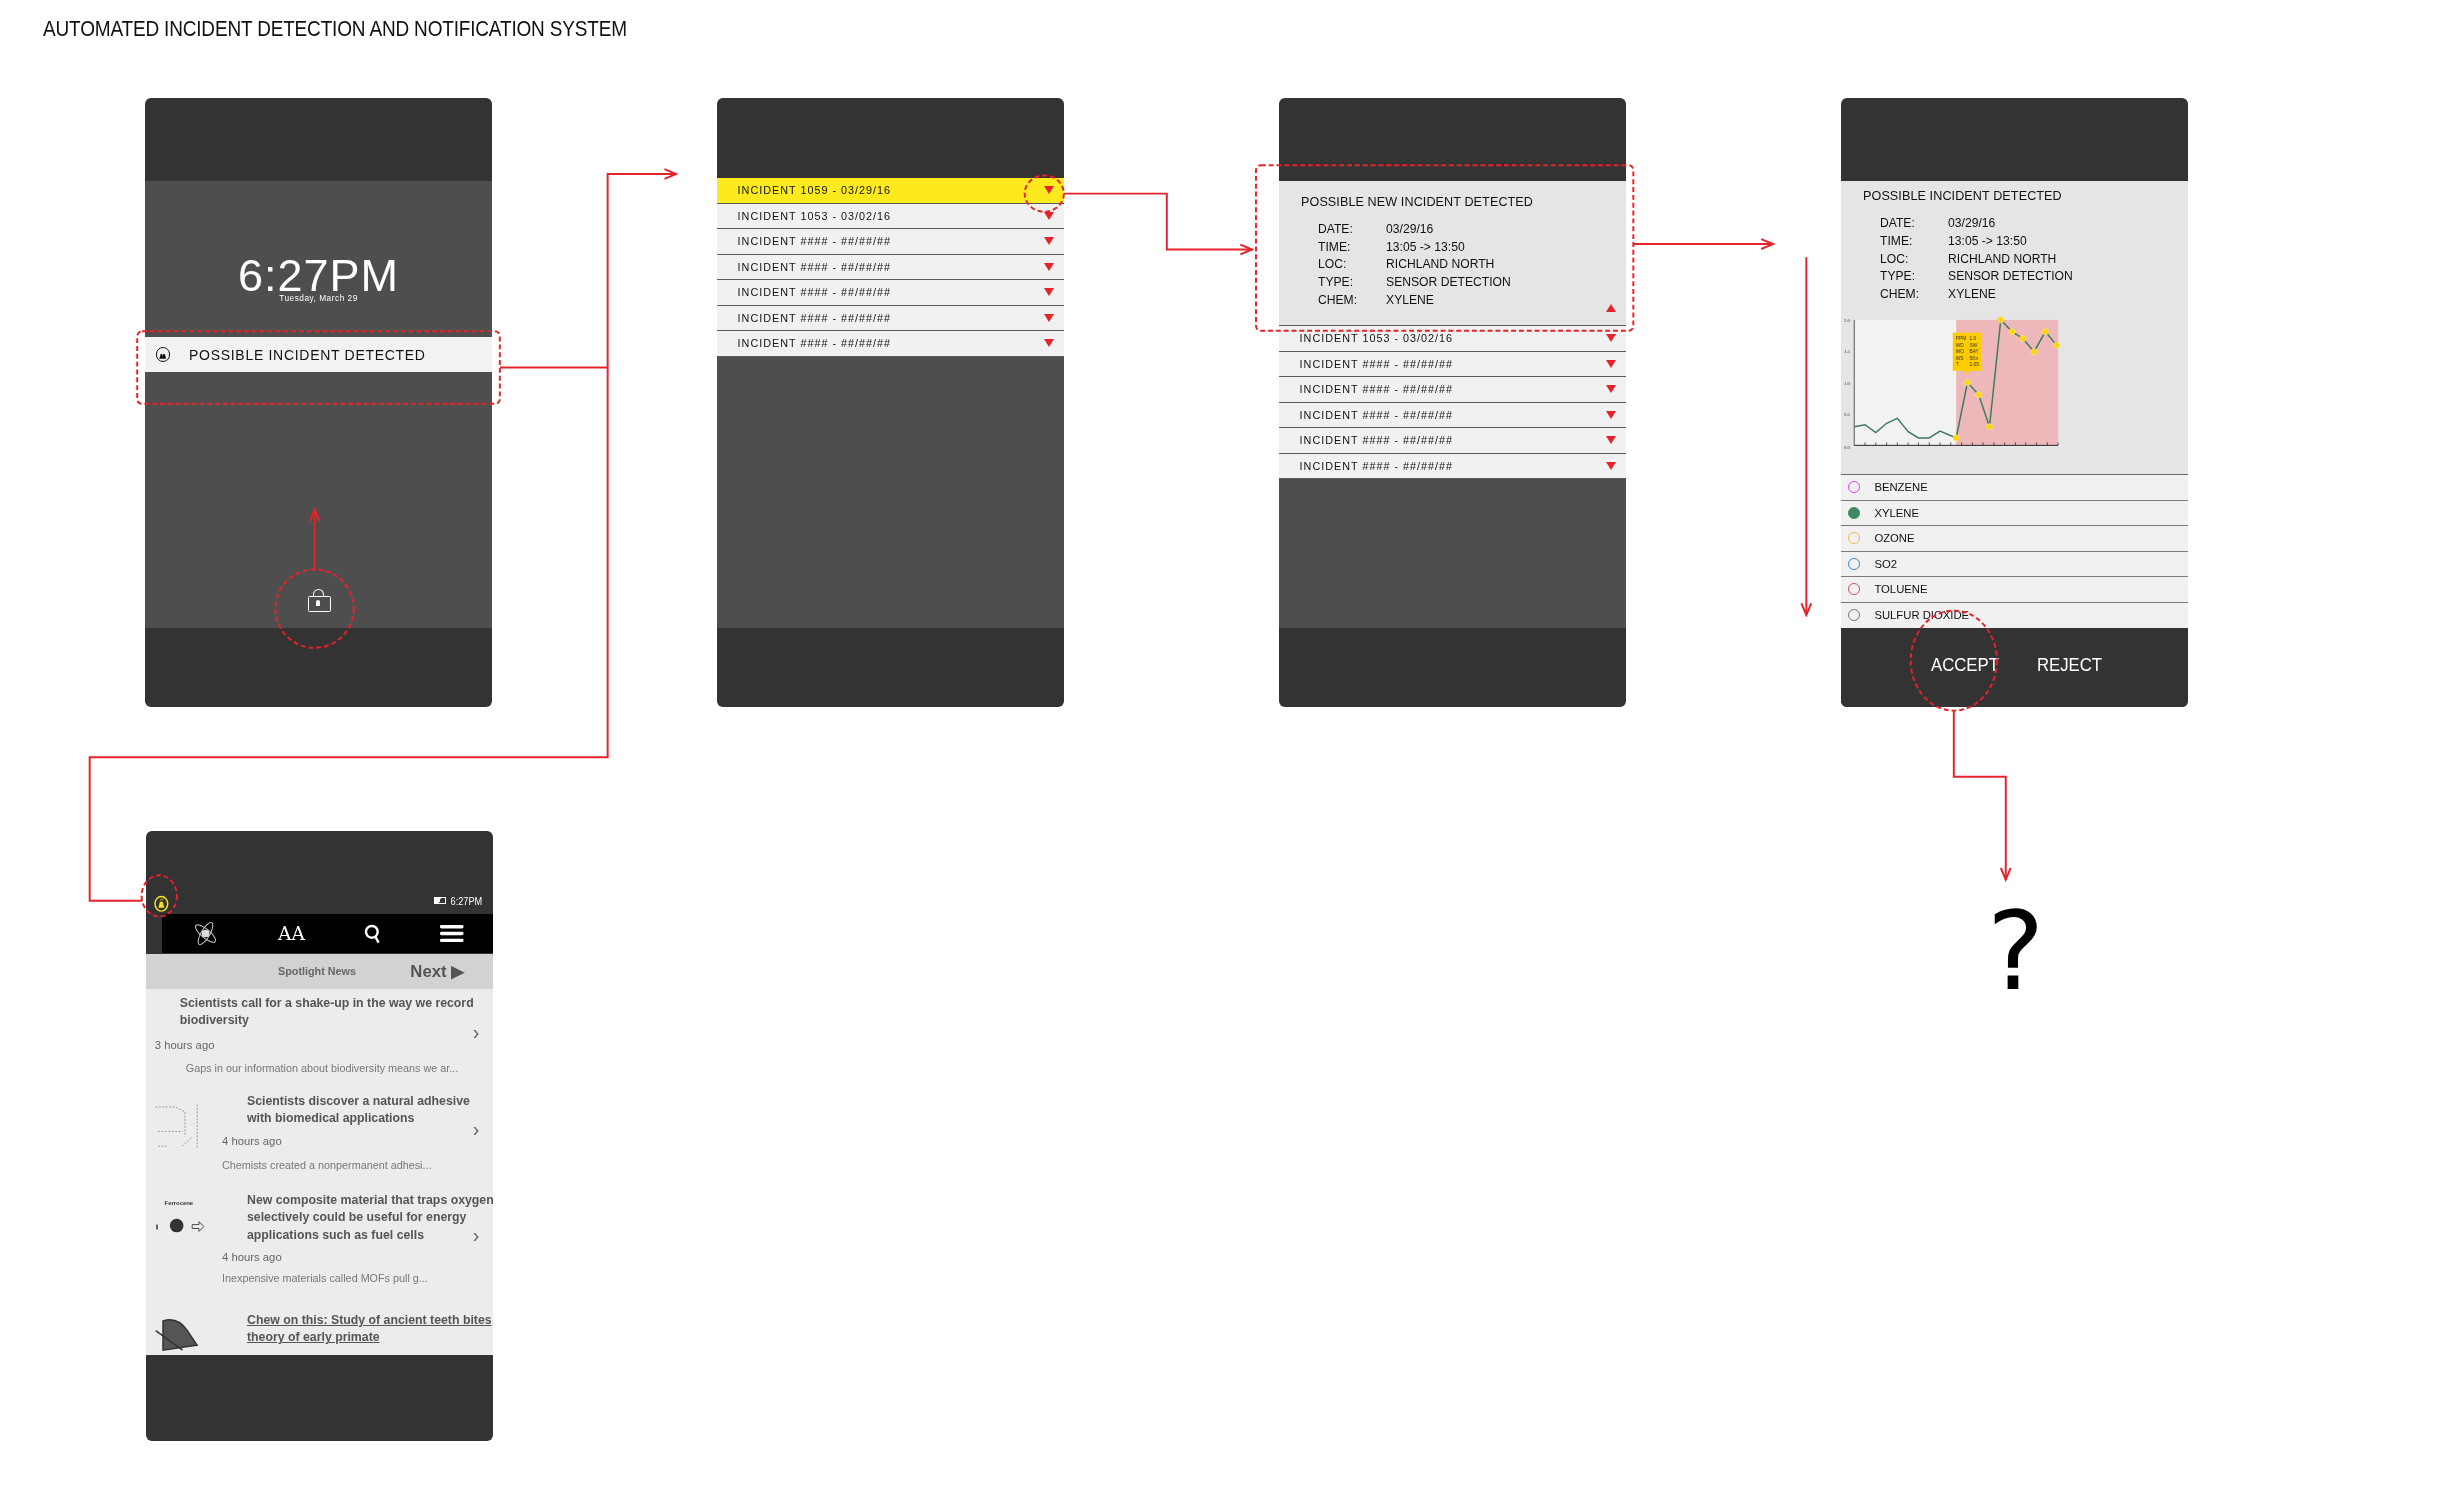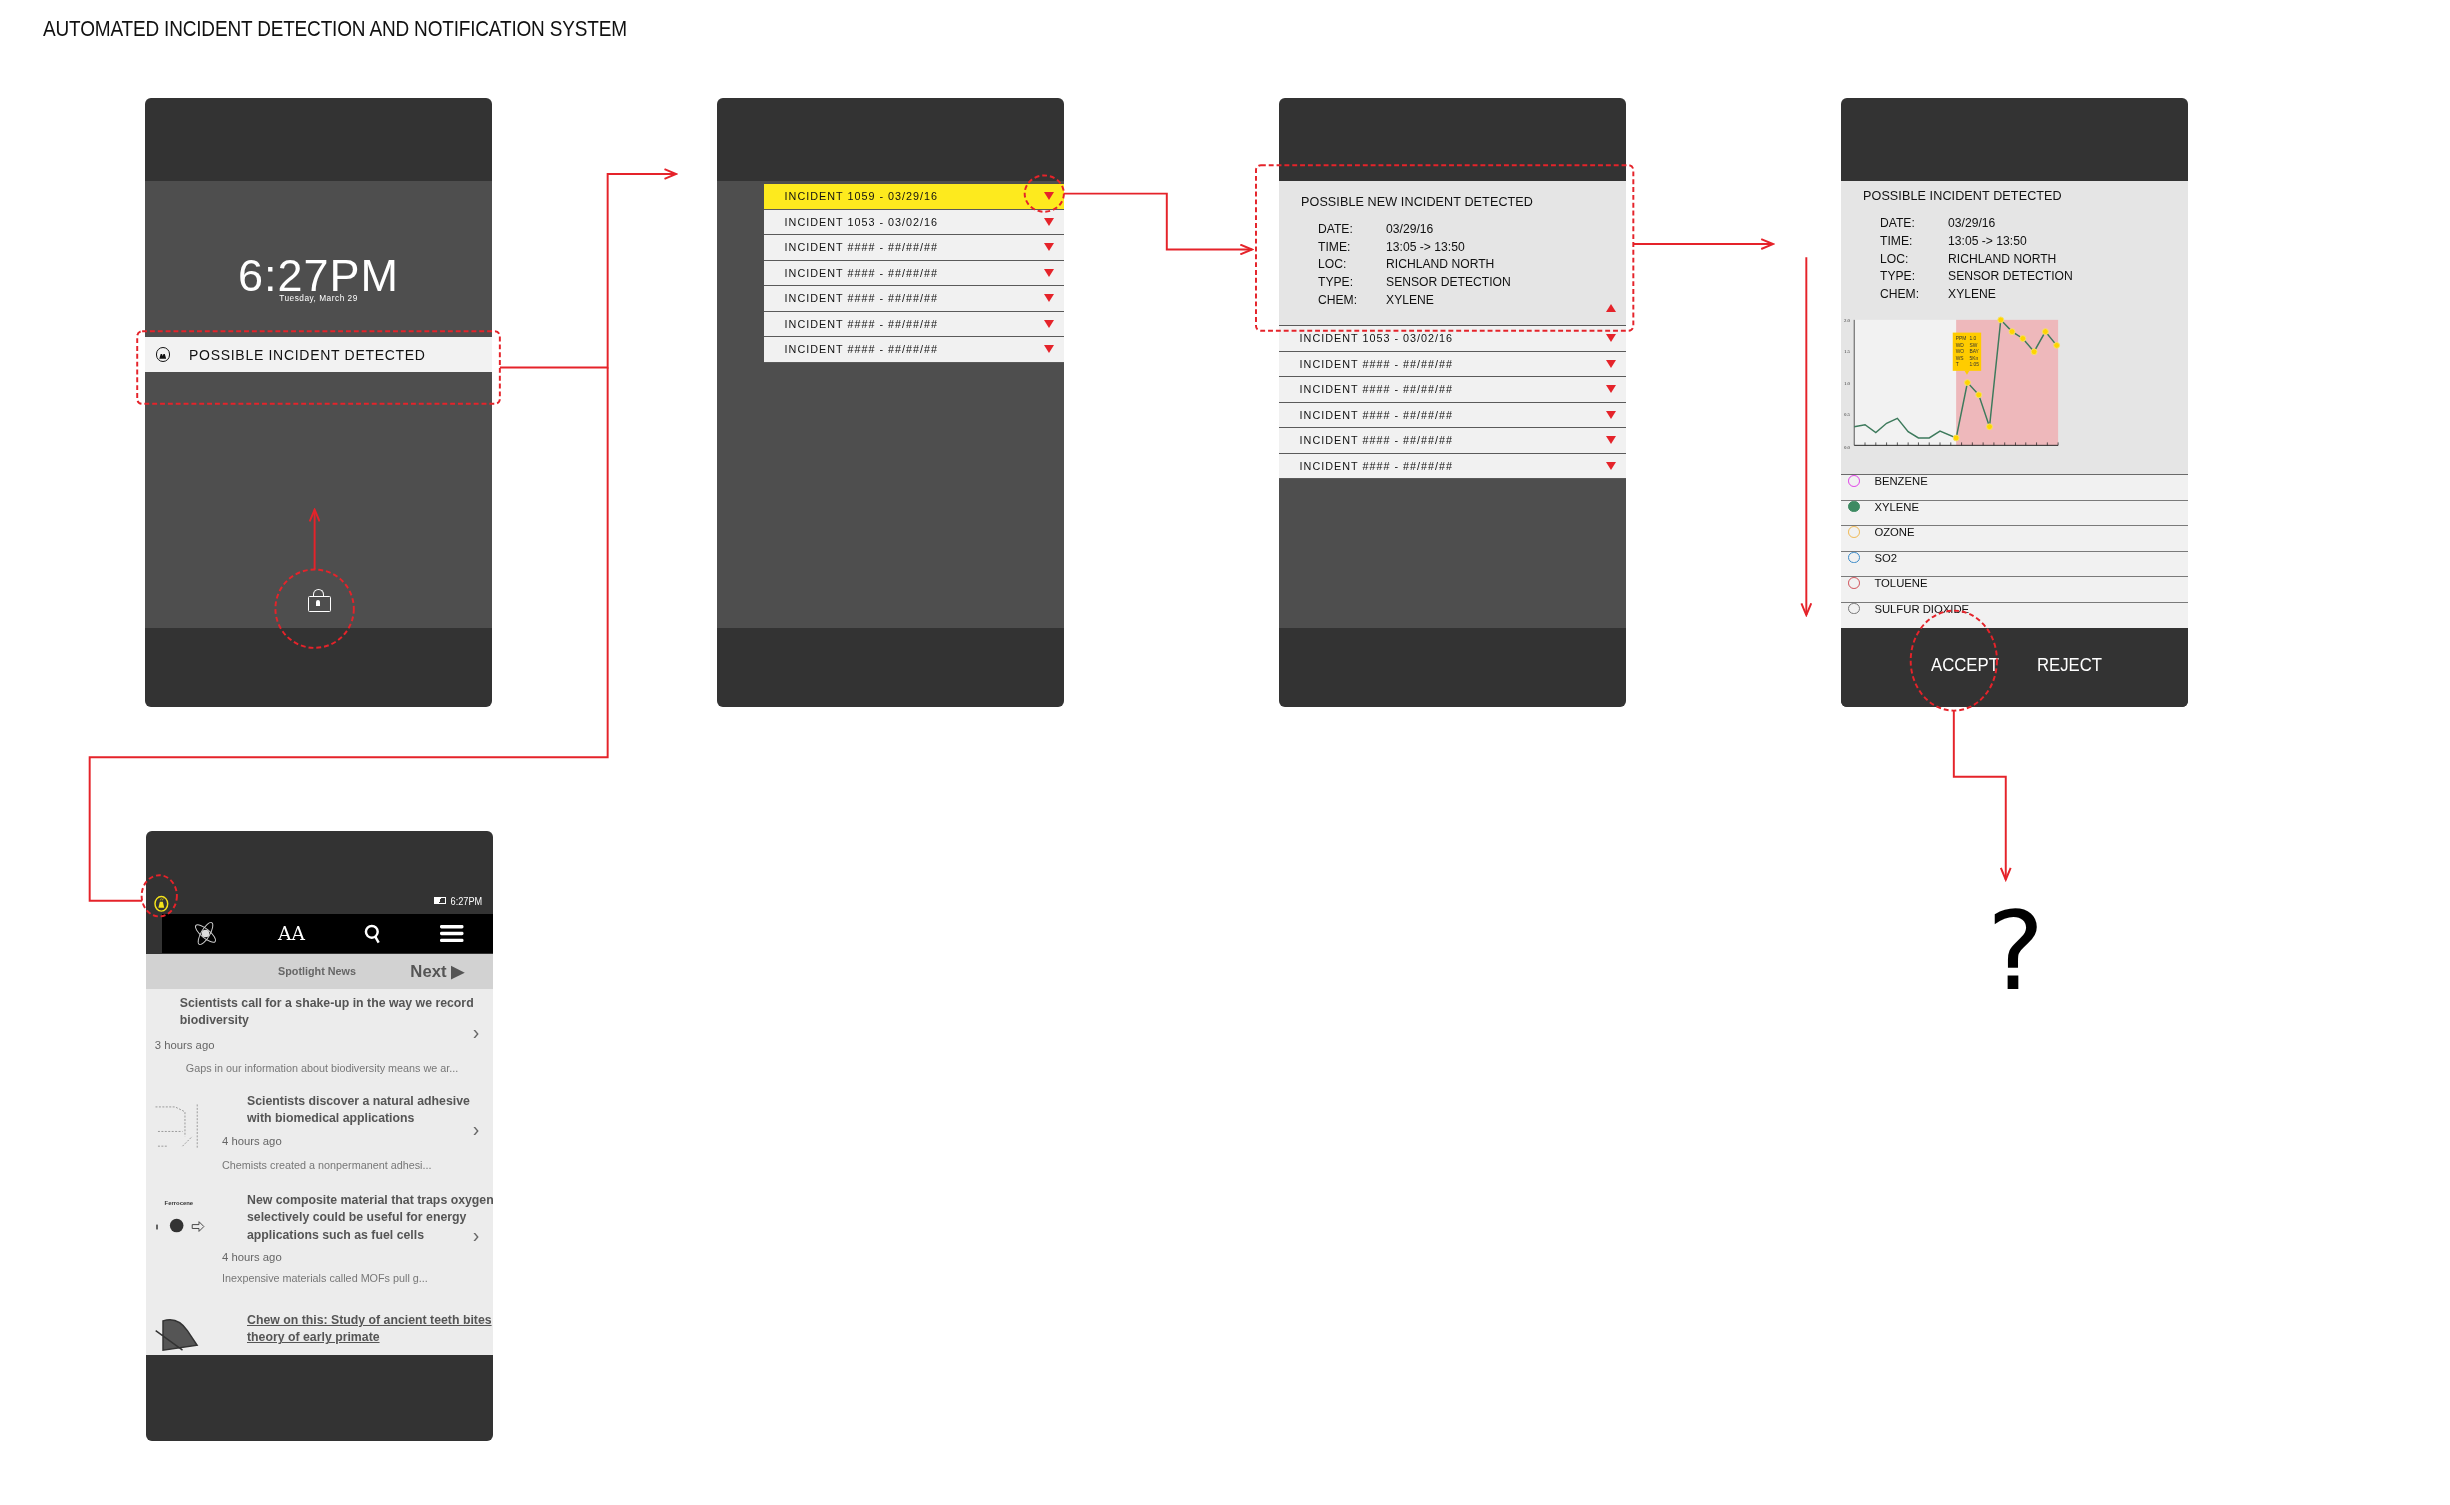--- a/index.html
+++ b/index.html
@@ -24,21 +24,21 @@
   .tri{width:0;height:0;border-left:5.4px solid transparent;border-right:5.4px solid transparent;border-top:8.8px solid #e5232a;}
   .tri.up{border-top:none;border-bottom:8.8px solid #e5232a;}
   
   .detail{position:absolute;left:0;right:0;background:#e5e5e5;border-bottom:1.5px solid #5a5a5a;box-sizing:border-box;}
   .detail-head{position:absolute;left:21.6px;top:12.7px;font-size:13.7px;letter-spacing:0.1px;color:#111;transform:scaleX(0.92);transform-origin:left;}
   .kv{position:absolute;left:39px;font-size:13.2px;color:#111;display:flex;transform:scaleX(0.92);transform-origin:left;}
   .kv .k{width:74px;}
   .detail .tri.up{position:absolute;right:9.8px;}
   
   .chart{position:absolute;}
-  .legend-row{height:25.5px;background:#f1f1f1;border-bottom:1.5px solid #7a7a7a;box-sizing:border-box;display:flex;align-items:flex-start;padding-left:6.9px;font-size:11.3px;color:#111;}
+  .legend-row{height:25.5px;background:#f1f1f1;border-bottom:1.5px solid #7a7a7a;box-sizing:border-box;display:flex;align-items:center;padding-left:6.9px;font-size:11.3px;color:#111;}
   .legend-dot{width:11.8px;height:11.8px;border-radius:50%;border:1.5px solid;box-sizing:border-box;margin-right:14.7px;}
   .actions{position:absolute;left:0;right:0;bottom:0;height:78px;background:#333;}
   .act{position:absolute;top:24.5px;color:#fff;font-size:18.6px;transform:scaleX(0.9);transform-origin:left;}
   
   .status{position:absolute;left:0;right:0;top:59px;height:24.5px;}
   .status-time{position:absolute;right:10.8px;top:4.9px;color:#fff;font-size:10.8px;transform:scaleX(0.85);transform-origin:right;}
   .battery{position:absolute;right:47px;top:6.9px;width:11.8px;height:7.4px;border:1px solid #fff;box-sizing:border-box;background:linear-gradient(110deg,#fff 50%,#333 50%);}
   .toolbar{position:absolute;left:16px;right:0;top:83px;height:39px;background:#000;display:flex;align-items:center;justify-content:space-around;}
   .tb{color:#fff;font-size:18.6px;font-family:"DejaVu Serif",serif;}
   .spot-bar{position:absolute;left:0;right:0;top:123px;height:35px;background:#d2d2d2;}
@@ -64,21 +64,21 @@
   <div class="clock-date">Tuesday, March 29</div>
   <div class="notif">
     <span class="notif-icon"></span>
     <span class="notif-text">POSSIBLE INCIDENT DETECTED</span>
   </div>
   <div class="lock-icon"></div>
 </div>
 
 <div class="phone" style="left:717px;top:98px;height:609px;">
   <div class="mid" style="top:83px;height:447px;"></div>
-  <div class="list" style="top:86px;padding-left:47px;">
+  <div class="list" style="top:80px;">
     <div class="row active">
         <span>INCIDENT 1059 - 03/29/16</span>
         <span class="tri"></span>
       </div>
     <div class="row">
         <span>INCIDENT 1053 - 03/02/16</span>
         <span class="tri"></span>
       </div>
     <div class="row">
         <span>INCIDENT #### - ##/##/##</span>

